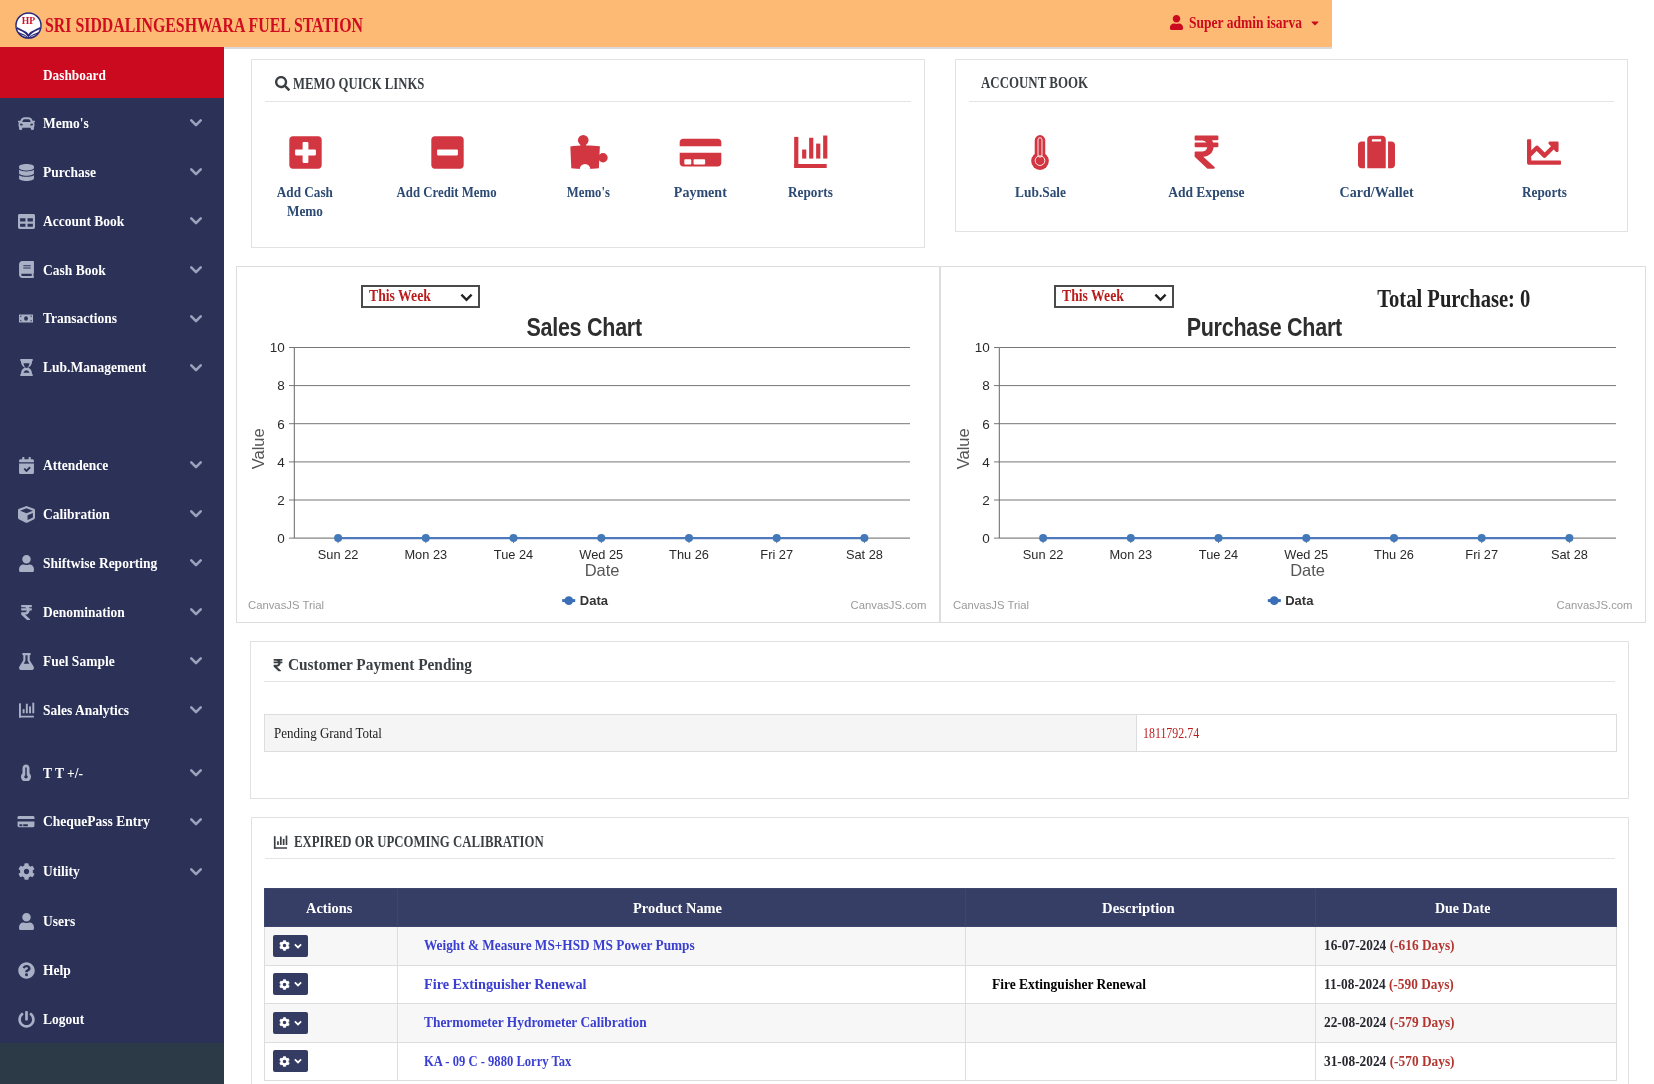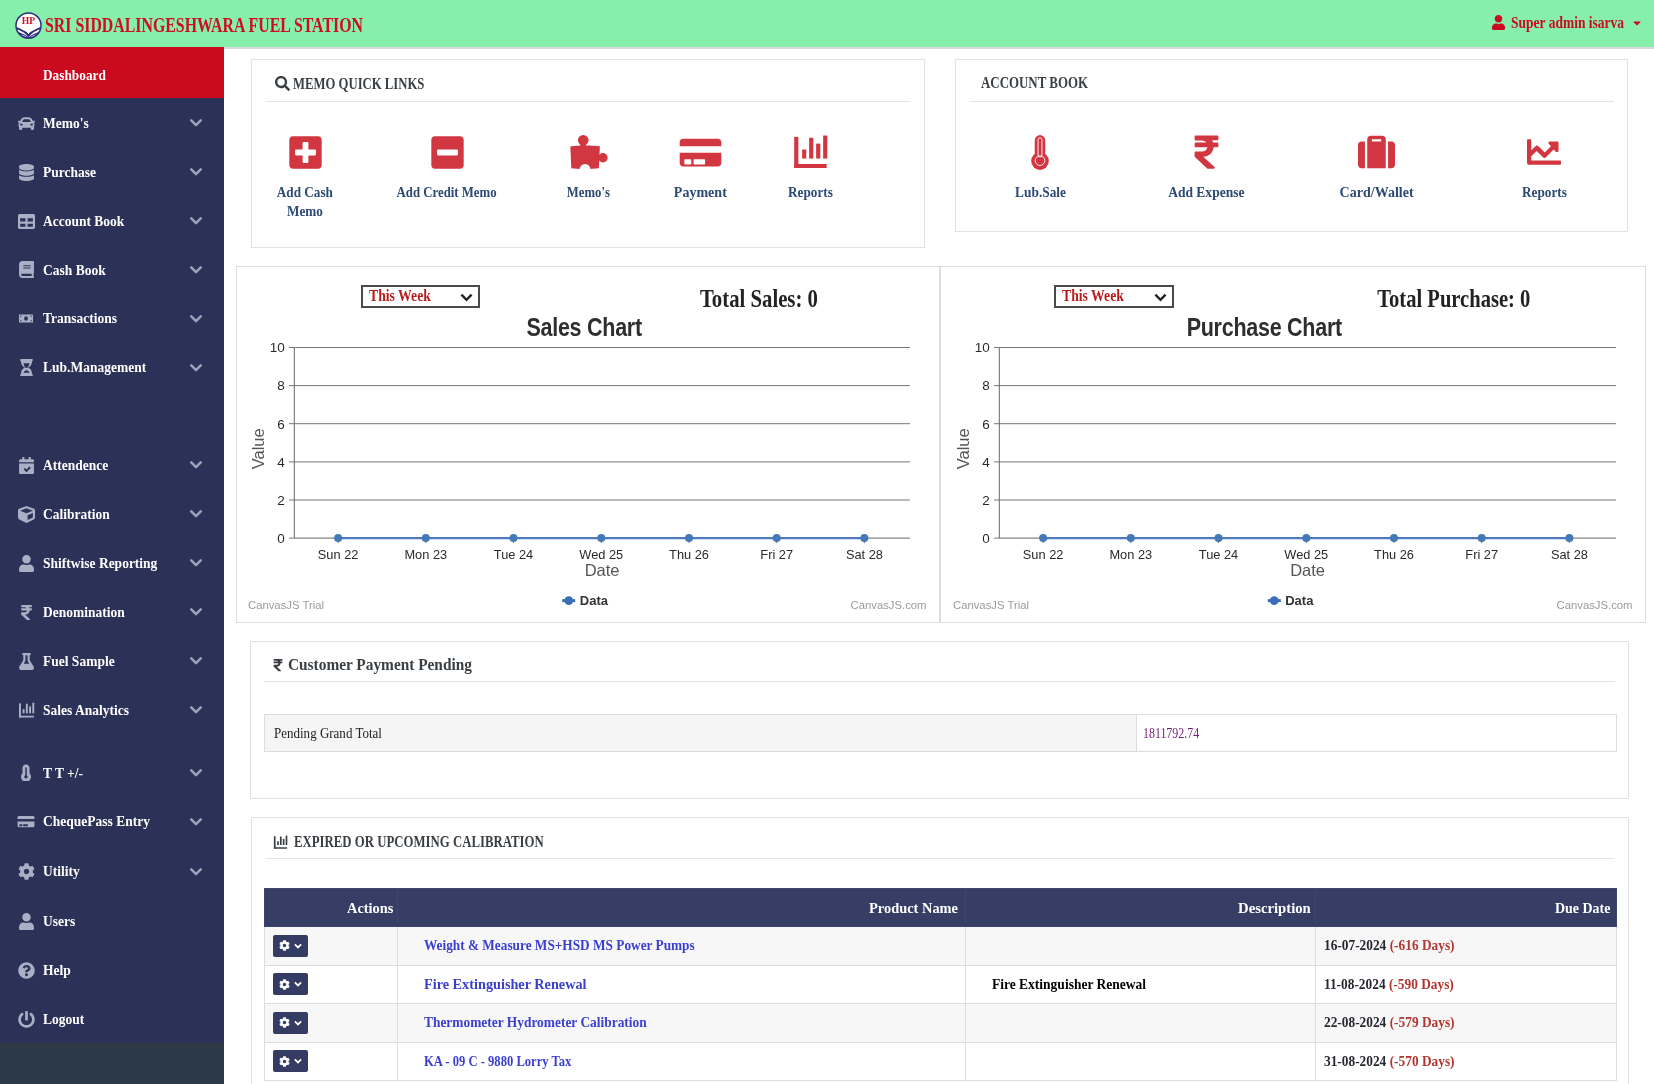--- a/index.html
+++ b/index.html
@@ -1,16 +1,16 @@
 <!DOCTYPE html>
 <html><head><meta charset="utf-8"><title>Dashboard</title>
 <style>
 * { margin:0; padding:0; box-sizing:border-box; }
 html,body { width:1654px; height:1084px; overflow:hidden; background:#fff; font-family:"Liberation Serif", serif; }
-.topbar { position:absolute; left:0; top:0; width:1654px; height:49px; background:#86efac;
+.topbar { position:absolute; left:0; top:0; width:1332px; height:49px; background:#fdba74;
   border-bottom:2px solid #dadada; z-index:3; }
 .brand { position:absolute; left:45px; top:15px; font-size:21px; font-weight:bold; color:#d00d20; line-height:21px; }
 .userbox { position:absolute; right:12px; top:12.5px; color:#cc0a1f; font-weight:bold; font-size:17px; line-height:17px; }
 .sidebar { position:absolute; left:0; top:47px; width:224px; height:996px; background:#2b3157; z-index:4; }
 .sfoot { position:absolute; left:0; top:1043px; width:224px; height:41px; background:#2c3946; z-index:4; }
 .dash { position:absolute; left:0; top:0; width:224px; height:51px; background:#cc0a1f; color:#fff;
   font-weight:bold; font-size:15px; line-height:56px; padding-left:43px; }
 .sitem { position:absolute; left:0; width:224px; height:48.8px; line-height:48.8px; color:#fff; font-weight:bold; font-size:15px; }
 .sitem .sic { position:absolute; left:17px; top:0; width:18px; height:48.8px; display:flex; align-items:center; justify-content:center; }
 .sitem .stx { position:absolute; left:43px; top:0; height:48.8px; display:flex; align-items:center; }
@@ -23,21 +23,21 @@
 .qlb { margin-top:8.5px; font-size:15px; font-weight:bold; color:#2c4a73; line-height:19.4px; }
 .chartcard { position:absolute; top:266px; height:357px; background:#fff; border:1px solid #ddd; }
 .sel { position:absolute; top:17.5px; width:119.5px; height:23px; border:2px solid #4a4a4a; background:#fff;
   font-size:16px; font-weight:bold; color:#b91c1c; line-height:18.5px; padding-left:6px; }
 .total { position:absolute; top:16.5px; width:300px; font-size:26px; font-weight:bold; color:#222; text-align:center; line-height:30px; white-space:nowrap; }
 .ctitle { position:absolute; left:0; top:46px; text-align:center; font-family:"Liberation Sans", sans-serif; font-size:25px; font-weight:bold;
   color:#2e2e2e; letter-spacing:-0.3px; white-space:nowrap; }
 .ptable { position:absolute; left:13px; top:71.5px; border-collapse:collapse; width:1353.2px; }
 .ptable td { border:1px solid #ddd; height:37.6px; font-size:15px; font-weight:normal; color:#222; }
 .caltable { position:absolute; left:12.4px; top:70px; border-collapse:collapse; width:1352.4px; table-layout:fixed; }
-.caltable th { background:#363e66; color:#fff; font-size:15.5px; font-weight:bold; text-align:right; height:38px;
+.caltable th { background:#363e66; color:#fff; font-size:15.5px; font-weight:bold; text-align:center; height:38px;
   border:1px solid #3e466e; border-left:1px solid #eceef2; white-space:nowrap;margin-left:44px; }
 .caltable th:first-child { border-left:1px solid #3e466e; }
 .caltable td { height:38.5px; border:1px solid #ddd; font-size:15px; font-weight:bold; padding-left:26px; white-space:nowrap; overflow:visible; }
 .plink { color:#3a3fd0; }
 .c-dd { color:#27272f; font-size:14.5px; padding-left:8px !important; }
 .days { color:#b23530; }
 .c-act { padding-left:8px !important; }
 .gbtn { display:inline-flex; align-items:center; background:#343c63; border-radius:2px; padding:5.5px 6px; }
 </style></head>
 <body>
@@ -429,21 +429,20 @@
         </svg>
       </div>
       <div class="qlb"><span style="display:inline-block;transform:scaleX(0.88);transform-origin:50% 50%;white-space:nowrap;">Reports</span></div>
     </div>
 </div>
 
 <div class="chartcard" style="left:235.5px;width:704.5px">
   <div class="sel" style="left:124px"><span style="display:inline-block;transform:scaleX(0.857);transform-origin:0 50%;white-space:nowrap;">This Week</span><svg viewBox="0 0 14 9" width="13" height="9" style="position:absolute;right:5px;top:6px">
         <polyline points="1.5,1.5 7,7 12.5,1.5" fill="none" stroke="#222" stroke-width="2.6"></polyline>
       </svg></div>
-  <div class="total" style="left:372.7px;"><span style="display:inline-block;transform:scaleX(0.798);transform-origin:50% 50%;white-space:nowrap;">Total Sales: 0</span></div>
   <div class="ctitle" style="width:704.5px"><span style="display:inline-block;transform:scaleX(0.86);transform-origin:50% 50%;white-space:nowrap;position:relative;left:-5px">Sales Chart</span></div>
   <svg width="704.5" height="357" style="position:absolute;left:-1.5px;top:-1px">
       <line x1="59.3" y1="81.5" x2="675.0" y2="81.5" stroke="#777" stroke-width="1"></line>
       <line x1="54.0" y1="81.5" x2="59.3" y2="81.5" stroke="#777" stroke-width="1"></line>
       <text x="49.8" y="86.3" text-anchor="end" font-size="13.5" fill="#2a2a2a" font-family="&quot;Liberation Sans&quot;, sans-serif">10</text>
       <line x1="59.3" y1="119.6" x2="675.0" y2="119.6" stroke="#777" stroke-width="1"></line>
       <line x1="54.0" y1="119.6" x2="59.3" y2="119.6" stroke="#777" stroke-width="1"></line>
       <text x="49.8" y="124.4" text-anchor="end" font-size="13.5" fill="#2a2a2a" font-family="&quot;Liberation Sans&quot;, sans-serif">8</text>
       <line x1="59.3" y1="157.7" x2="675.0" y2="157.7" stroke="#777" stroke-width="1"></line>
       <line x1="54.0" y1="157.7" x2="59.3" y2="157.7" stroke="#777" stroke-width="1"></line>
@@ -549,21 +548,21 @@
 
 <div class="card" style="left:250px; top:641.3px; width:1378.7px; height:158px;">
   <div class="chead" style="left:22px; font-size:17px;"><span style="position:relative;top:2px;margin-right:5px;"><svg viewBox="0 0 320 512" width="10" height="14" style="fill:#3a3f44">
           <path d="M308 96c6.627 0 12-5.373 12-12V44c0-6.627-5.373-12-12-12H12C5.373 32 0 37.373 0 44v44.748c0 6.627 5.373 12 12 12h85.28c27.308 0 48.261 9.958 60.97 27.252H12c-6.627 0-12 5.373-12 12v40c0 6.627 5.373 12 12 12h158.757c-6.217 36.086-32.961 58.632-74.757 58.632H12c-6.627 0-12 5.373-12 12v53.012c0 3.349 1.4 6.546 3.861 8.818l165.052 152.356a12.001 12.001 0 0 0 8.139 3.182h82.562c10.924 0 16.166-13.408 8.139-20.818L116.871 319.906c76.499-2.34 131.144-53.395 138.318-127.906H308c6.627 0 12-5.373 12-12v-40c0-6.627-5.373-12-12-12h-58.69c-3.486-11.541-8.28-22.246-14.252-32H308z"></path>
         </svg></span><span style="display:inline-block;transform:scaleX(0.903);transform-origin:0 50%;white-space:nowrap;">Customer Payment Pending</span></div>
   <div class="cdiv" style="top:39px;"></div>
   <table class="ptable">
       <tbody>
         <tr>
     <td style="background:#f5f5f5; width:872px; padding-left:9px;"><span style="display:inline-block;transform:scaleX(0.867);transform-origin:0 50%;white-space:nowrap;">Pending Grand Total</span></td>
-    <td style="padding-left:6px;"><span style="color:#701a75; font-size:14px;"><span style="display:inline-block;transform:scaleX(0.85);transform-origin:0 50%;white-space:nowrap;">1811792.74</span></span></td>
+    <td style="padding-left:6px;"><span style="color:#b91c1c; font-size:14px;"><span style="display:inline-block;transform:scaleX(0.85);transform-origin:0 50%;white-space:nowrap;">1811792.74</span></span></td>
   </tr>
       </tbody>
     </table>
 </div>
 
 <div class="card" style="left:250.6px; top:817.2px; width:1378.1px; height:268px; border-bottom:none;">
   <div class="chead" style="left:21px;"><span style="position:relative;top:3px;margin-right:6px;"><svg viewBox="0 0 512 512" width="15" height="15" fill="#3a3f44">
           <path d="M30 40h58v430H30z"></path>
           <path d="M30 414h450v56H36z"></path>
           <rect x="140" y="215" width="58" height="125"></rect>

